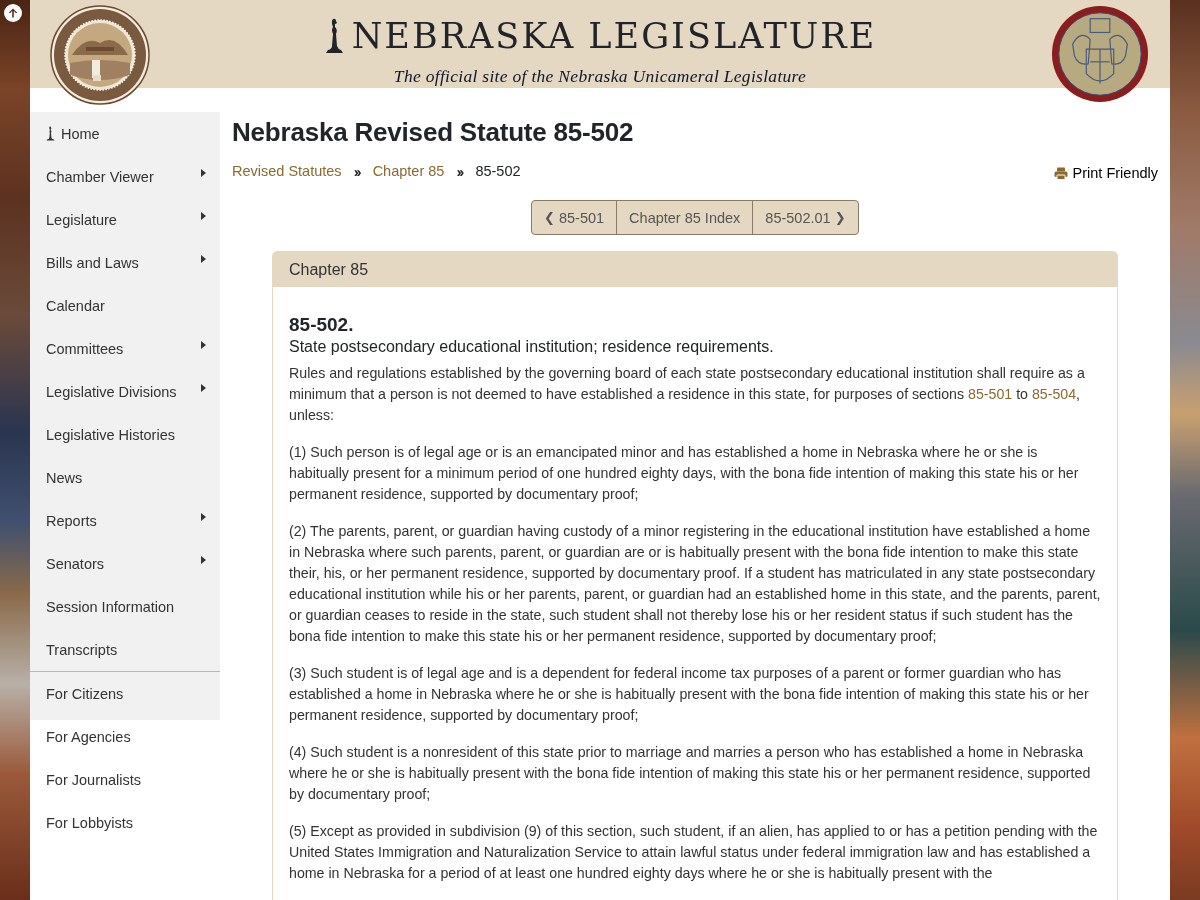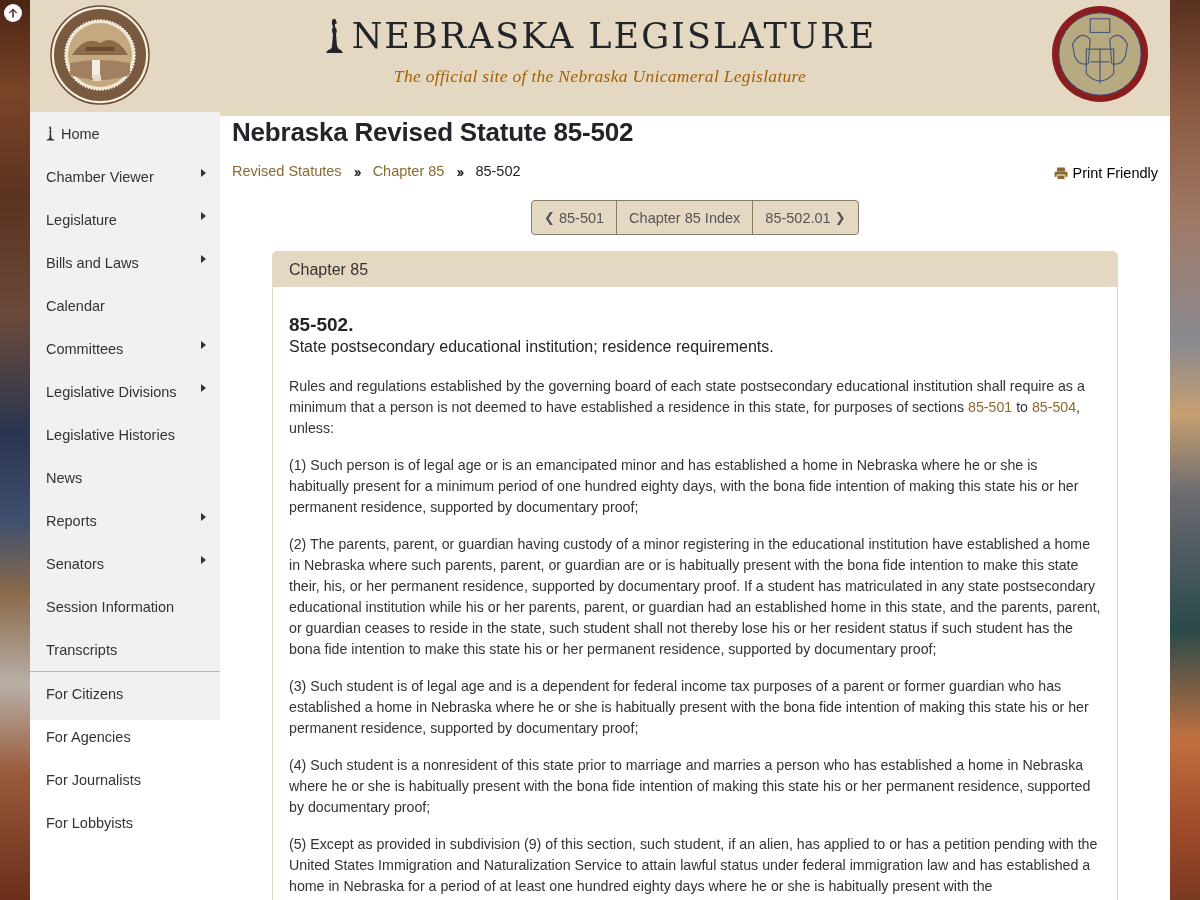--- a/index.html
+++ b/index.html
@@ -16,29 +16,29 @@
     background: linear-gradient(180deg, #4a2414 0%, #7a4428 10%, #5c3220 22%, #6a4a3a 35%, #2a3550 48%, #40506e 58%, #8a6a4a 66%, #b8b0a8 76%, #9a5a3a 86%, #6a2e1a 100%); }
   .bg-right { position: absolute; right: 0; top: 0; width: 30px; height: 900px;
     background: linear-gradient(180deg, #5a3020 0%, #8a5a40 12%, #a07a68 25%, #8a8a90 38%, #c8a070 46%, #6a6a70 55%, #2a4a4a 70%, #c07040 82%, #a04a2a 92%, #7a3a22 100%); }
 
   .scroll-top { position: absolute; left: 4px; top: 4px; width: 18px; height: 18px; border-radius: 50%;
     background: #fff; display: flex; align-items: center; justify-content: center; z-index: 5; }
   .scroll-top svg { width: 12px; height: 12px; }
 
   .page { position: absolute; left: 30px; top: 0; width: 1140px; height: 900px; background: #fff; overflow: hidden; }
 
-  .header { height: 116px; background: #e5d8c2; position: relative; }
+  .header { height: 88px; background: #e5d8c2; position: relative; }
   .seal-left { position: absolute; left: 20px; top: 5px; width: 100px; height: 100px; }
   .seal-right { position: absolute; left: 1021px; top: 5px; width: 98px; height: 98px; }
   .brand { position: absolute; left: 0; right: 0; top: 12px; text-align: center; }
   .brand-title { font-family: "DejaVu Serif", "Liberation Serif", serif; font-size: 35px; letter-spacing: 2px;
     color: #212529; display: inline-flex; align-items: center; gap: 6px; line-height: 48px; }
   .brand-title svg { width: 22px; height: 36px; }
   .brand-sub { font-family: "Liberation Serif", "DejaVu Serif", serif; font-style: italic; font-size: 17.5px;
-    color: #a16207; margin-top: 6px; letter-spacing: 0.3px; }
+    color: #0f172a; margin-top: 6px; letter-spacing: 0.3px; }
 
   .sidebar { position: absolute; left: 0; top: 112px; width: 190px; height: 608px; background: #f1f1f1; }
   .nav-item { height: 43px; display: flex; align-items: center; padding-left: 16px; font-size: 14.5px; color: #333;
     position: relative; cursor: pointer; }
   .nav-item .caret { position: absolute; right: 14px; top: 14px; width: 0; height: 0;
     border-top: 4.5px solid transparent; border-bottom: 4.5px solid transparent; border-left: 5px solid #333; }
   .nav-item .home-ico { width: 9px; height: 15px; margin-right: 6px; }
   .nav-divider { height: 1px; background: #b8b8b8; margin: 0; }
 
   .content { position: absolute; left: 202px; top: 112px; right: 12px; }
@@ -53,21 +53,21 @@
   .pager { position: absolute; left: 299px; top: 88px; display: flex; height: 35px; border: 1px solid #8a7a68; border-radius: 4px; overflow: hidden; background: #e5d8c2; }
   .pager .pbtn { display: flex; align-items: center; padding: 0 12px; font-size: 14.5px; color: #555; border-right: 1px solid #8a7a68; }
   .pager .pbtn:last-child { border-right: none; }
   .pager .chev { font-weight: 700; font-size: 13px; color: #555; }
 
   .card { position: absolute; left: 40px; top: 139px; width: 846px; height: 700px; border: 1px solid #e5d8c2; border-radius: 5px; overflow: hidden; }
   .card-head { height: 35px; background: #e5d8c2; padding-left: 16px; display: flex; align-items: center; font-size: 16px; color: #333; }
   .card-body { padding: 26px 16px 0 16px; }
   .sec-num { font-size: 19px; color: #212529; line-height: 24px; }
   .sec-title { font-size: 16px; font-weight: 500; color: #212529; margin-top: 0; line-height: 20px; }
-  .para { font-size: 14.2px; line-height: 21px; color: #333; margin-top: 19px; }
+  .para { font-size: 14.2px; line-height: 21px; color: #333; margin-top: 6px; }
   .para + .para { margin-top: 16px; }
   .para a { color: #8b6a2f; text-decoration: none; }
 </style>
 </head>
 <body>
 
 <div class="bg-left"></div>
 <div class="bg-right"></div>
 
 <div class="scroll-top">

